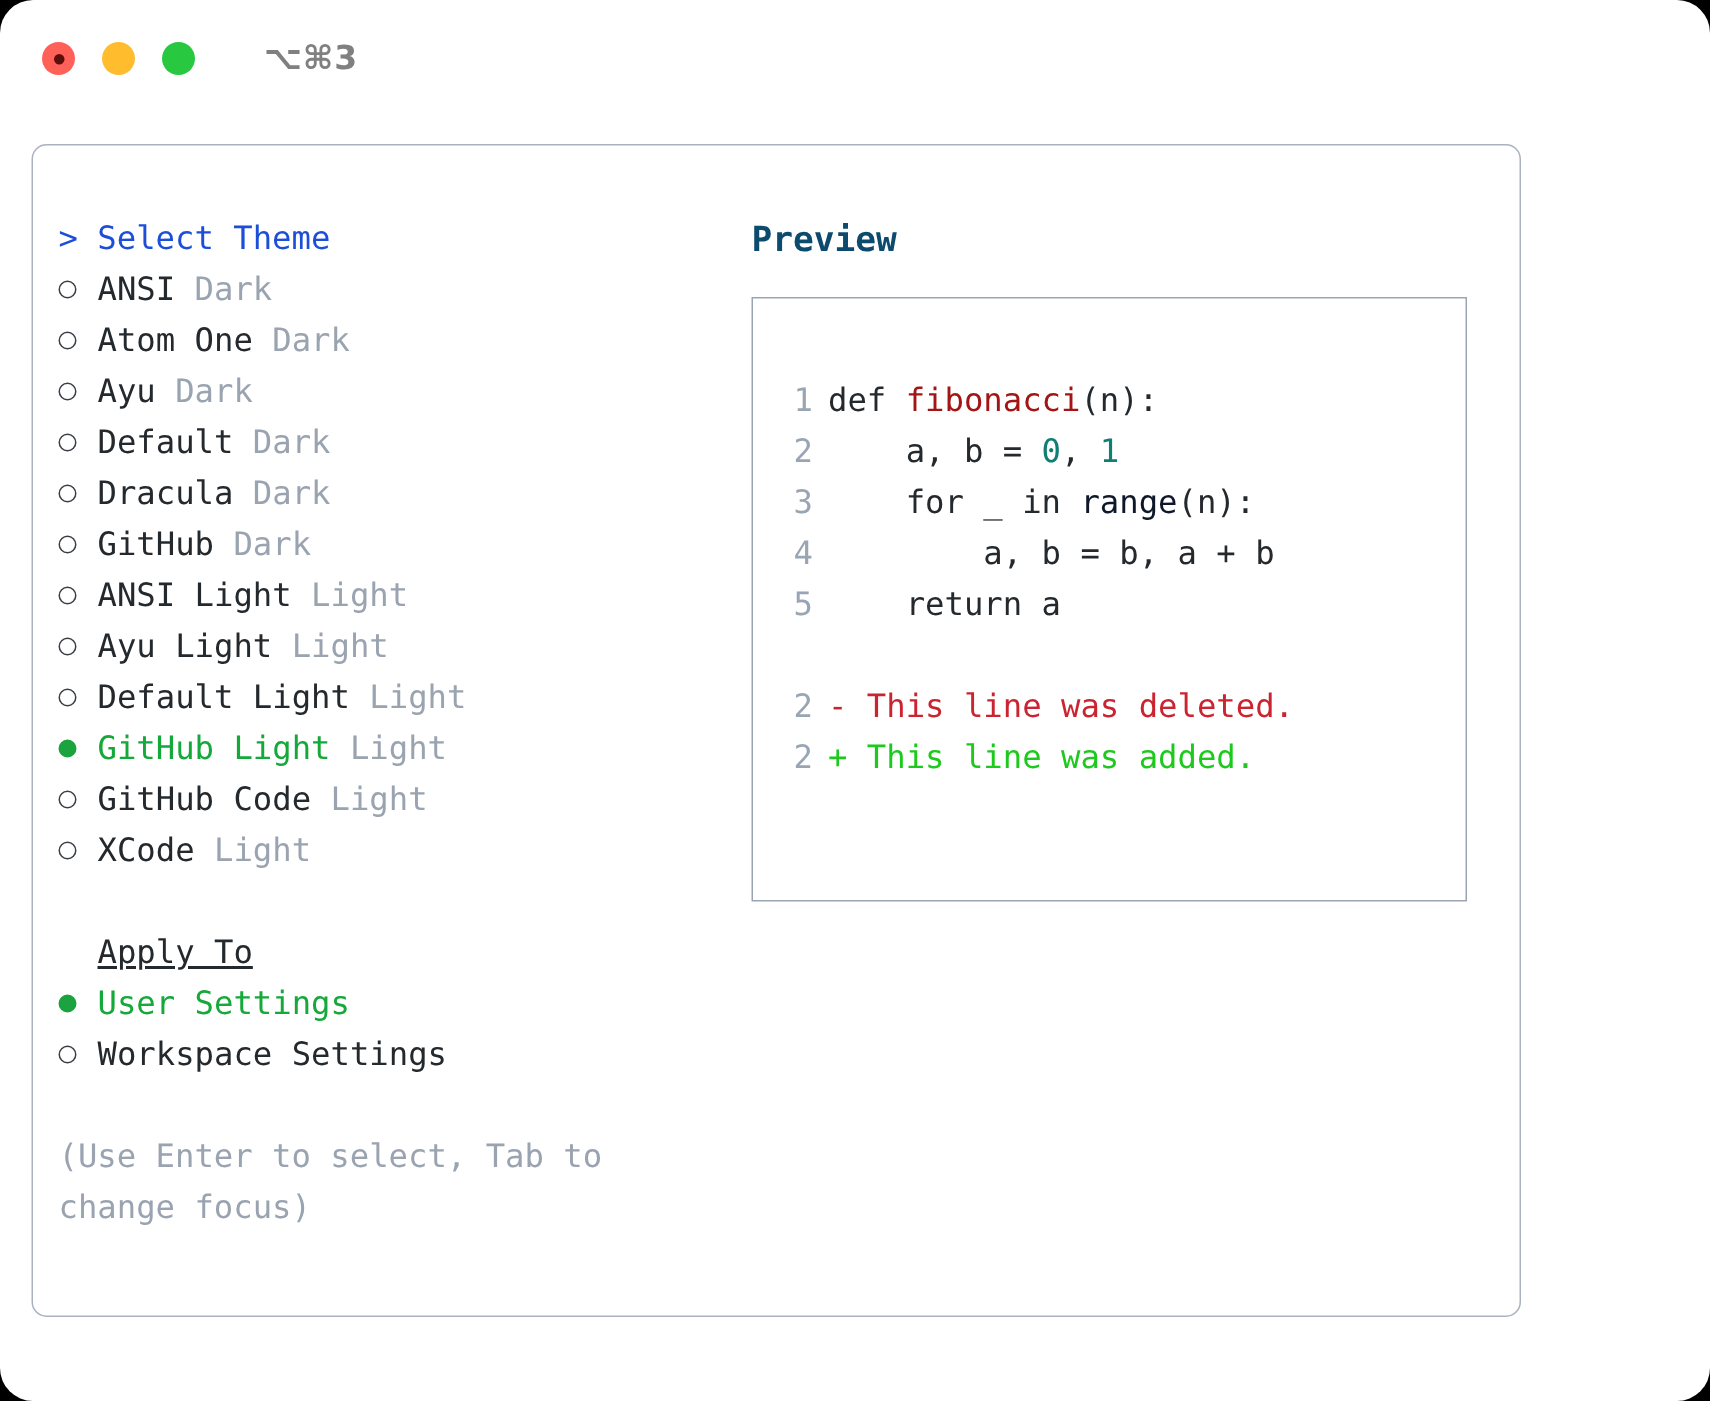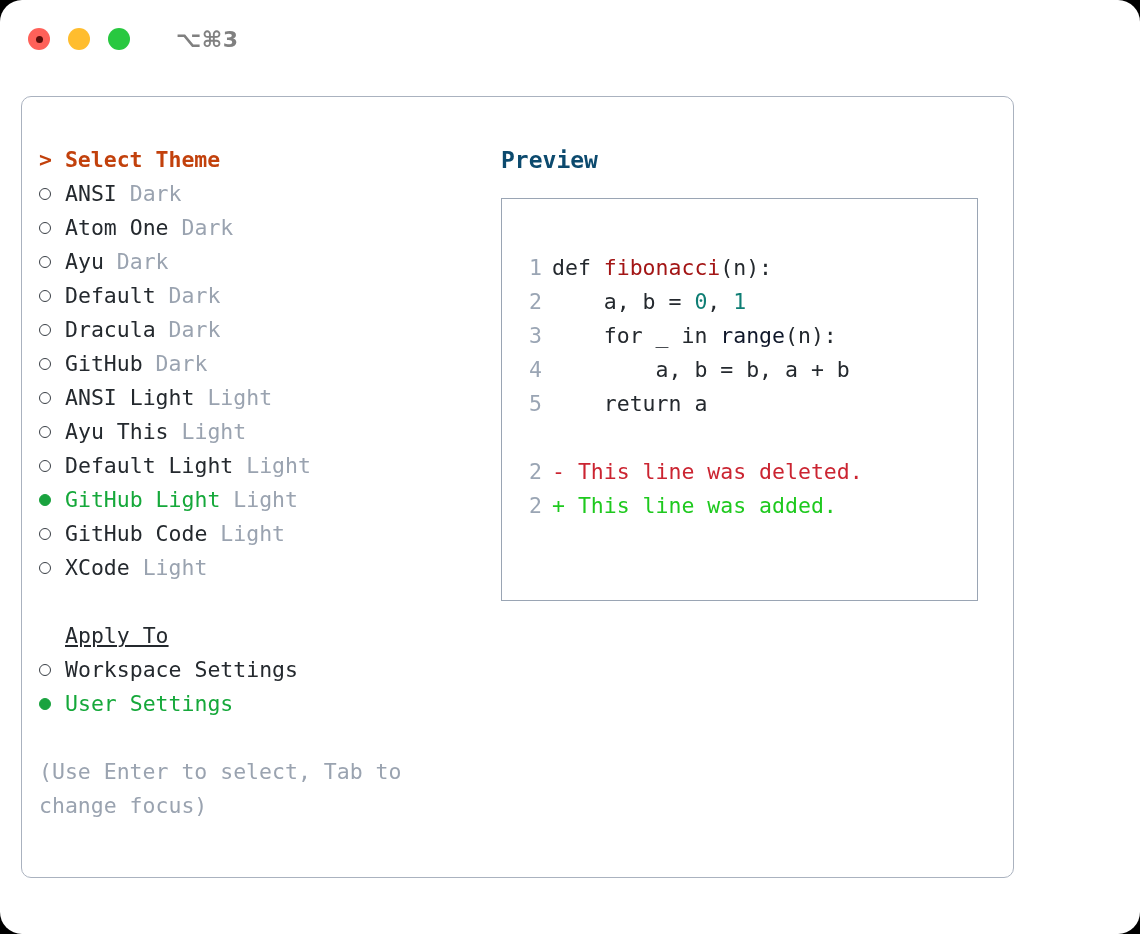--- a/index.html
+++ b/index.html
@@ -93,22 +93,22 @@
     width: 430px;
   }
   .row {
     font-size: 21.5px;
     line-height: 34px;
     white-space: pre;
     color: #24292e;
     font-family: "DejaVu Sans Mono", monospace;
   }
   .row.header {
-    font-weight: bold;
-    color: #c2410c;
+    font-weight: normal;
+    color: #1d4ed8;
   }
   .marker {
     display: inline-block;
     width: 26px;
     color: #24292e;
   }
   .bullet {
     display: inline-block;
     width: 12px;
     height: 12px;
@@ -208,33 +208,33 @@
       <div class="left">
         <div class="row header">&gt; Select Theme</div>
         <div id="theme-list">
             <div class="row"><span class="marker"><span class="bullet"></span></span><span class="name">ANSI</span><span class="suffix"> Dark</span></div>
             <div class="row"><span class="marker"><span class="bullet"></span></span><span class="name">Atom One</span><span class="suffix"> Dark</span></div>
             <div class="row"><span class="marker"><span class="bullet"></span></span><span class="name">Ayu</span><span class="suffix"> Dark</span></div>
             <div class="row"><span class="marker"><span class="bullet"></span></span><span class="name">Default</span><span class="suffix"> Dark</span></div>
             <div class="row"><span class="marker"><span class="bullet"></span></span><span class="name">Dracula</span><span class="suffix"> Dark</span></div>
             <div class="row"><span class="marker"><span class="bullet"></span></span><span class="name">GitHub</span><span class="suffix"> Dark</span></div>
             <div class="row"><span class="marker"><span class="bullet"></span></span><span class="name">ANSI Light</span><span class="suffix"> Light</span></div>
-            <div class="row"><span class="marker"><span class="bullet"></span></span><span class="name">Ayu This</span><span class="suffix"> Light</span></div>
+            <div class="row"><span class="marker"><span class="bullet"></span></span><span class="name">Ayu Light</span><span class="suffix"> Light</span></div>
             <div class="row"><span class="marker"><span class="bullet"></span></span><span class="name">Default Light</span><span class="suffix"> Light</span></div>
             <div class="row"><span class="marker"><span class="bullet filled"></span></span><span class="name selected">GitHub Light</span><span class="suffix"> Light</span></div>
             <div class="row"><span class="marker"><span class="bullet"></span></span><span class="name">GitHub Code</span><span class="suffix"> Light</span></div>
             <div class="row"><span class="marker"><span class="bullet"></span></span><span class="name">XCode</span><span class="suffix"> Light</span></div>
           </div>
 
         <div class="spacer"></div>
 
         <div class="applyto-label">Apply To</div>
         <div id="apply-list">
+            <div class="row"><span class="marker"><span class="bullet filled"></span></span><span class="name selected">User Settings</span></div>
             <div class="row"><span class="marker"><span class="bullet"></span></span><span class="name">Workspace Settings</span></div>
-            <div class="row"><span class="marker"><span class="bullet filled"></span></span><span class="name selected">User Settings</span></div>
           </div>
 
         <div class="help">(Use Enter to select, Tab to change focus)</div>
       </div>
 
       <div class="right">
         <div class="preview-title">Preview</div>
         <div class="preview-box">
           <div id="code-block">
               <div class="code-line"><span class="lineno">1</span><span class="tok-plain">def </span><span class="tok-fn">fibonacci</span><span class="tok-plain">(n):</span></div>

